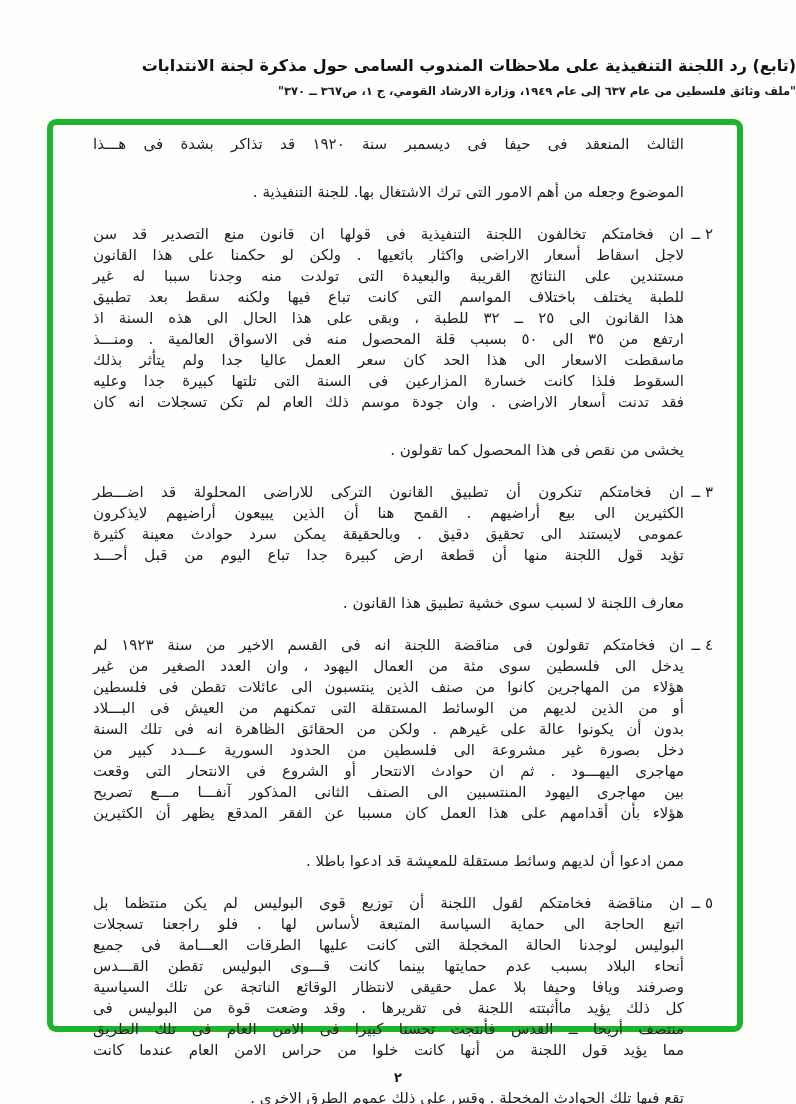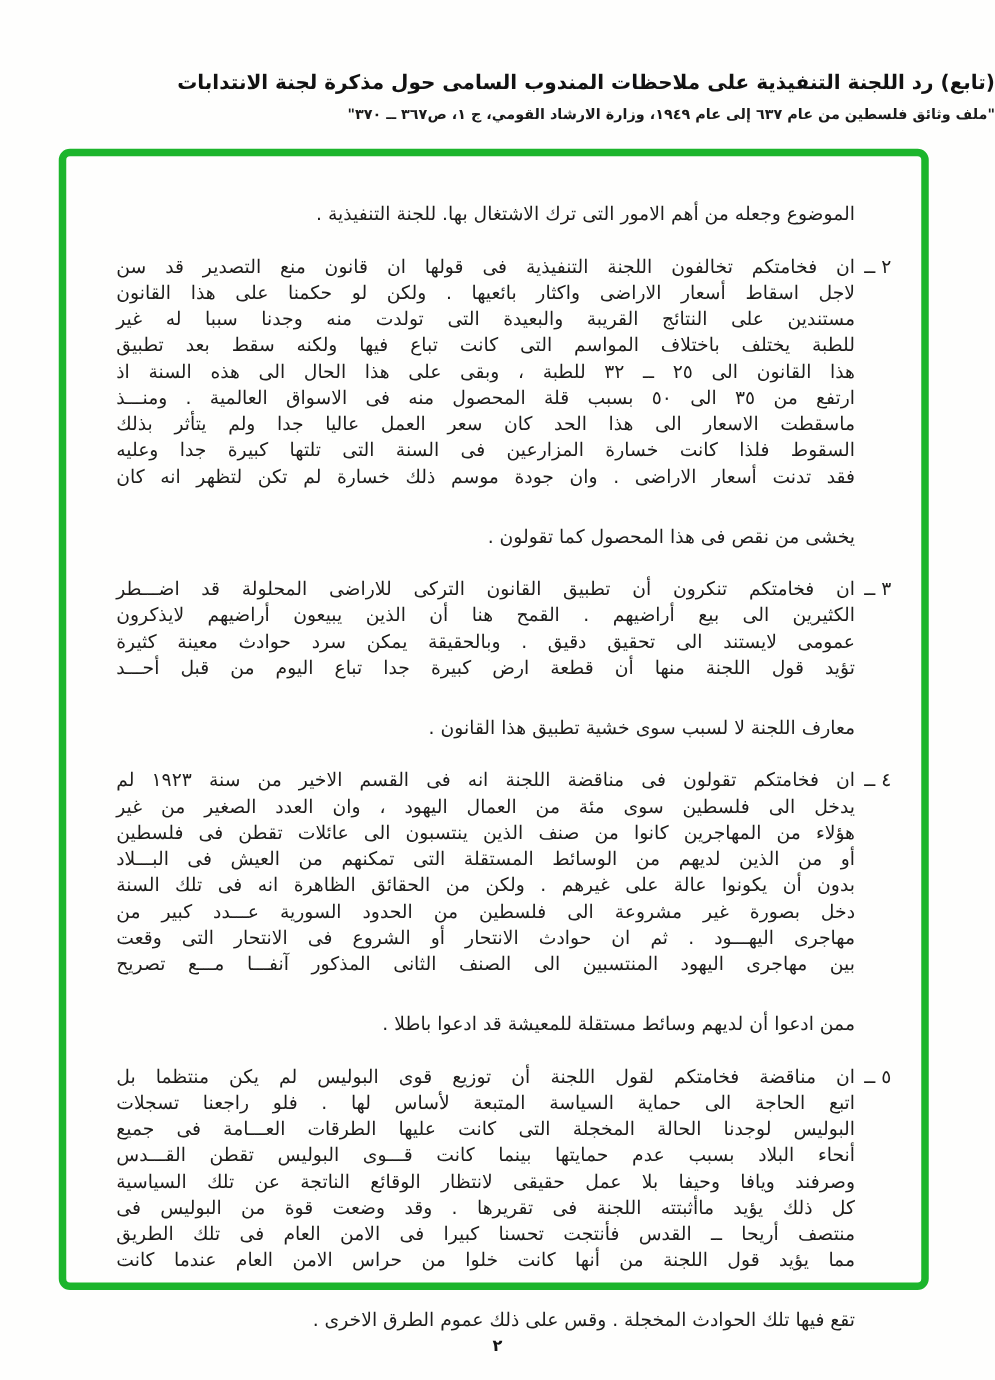--- a/index.html
+++ b/index.html
@@ -88,53 +88,55 @@
 <div class="page" style="background: rgb(254, 254, 253);">
 
   <div class="doc-header">
     <h1 class="doc-title">(تابع) رد اللجنة التنفيذية على ملاحظات المندوب السامى حول مذكرة لجنة الانتدابات</h1>
     <div class="doc-source">"ملف وثائق فلسطين من عام ٦٣٧ إلى عام ١٩٤٩، وزارة الارشاد القومي، ج ١، ص٣٦٧ ــ ٣٧٠"</div>
   </div>
 
   <div class="highlight-frame" style="border-color: rgb(28, 181, 44);">
     <div class="doc-body" style="color: rgb(30, 29, 27);">
         <div class="para">
+          <div class="line">الثالث المنعقد فى حيفا فى ديسمبر سنة ١٩٢٠ قد تذاكر بشدة فى هـــذا</div>
           <div class="line last">الموضوع وجعله من أهم الامور التى ترك الاشتغال بها. للجنة التنفيذية .</div>
         </div>
         <div class="para">
           <span class="num">٢ ــ</span>
           <div class="line">ان فخامتكم تخالفون اللجنة التنفيذية فى قولها ان قانون منع التصدير قد سن</div>
           <div class="line">لاجل اسقاط أسعار الاراضى واكثار بائعيها . ولكن لو حكمنا على هذا القانون</div>
           <div class="line">مستندين على النتائج القريبة والبعيدة التى تولدت منه وجدنا سببا له غير</div>
           <div class="line">للطبة يختلف باختلاف المواسم التى كانت تباع فيها ولكنه سقط بعد تطبيق</div>
           <div class="line">هذا القانون الى ٢٥ ــ ٣٢ للطبة ، وبقى على هذا الحال الى هذه السنة اذ</div>
           <div class="line">ارتفع من ٣٥ الى ٥٠ بسبب قلة المحصول منه فى الاسواق العالمية . ومنـــذ</div>
           <div class="line">ماسقطت الاسعار الى هذا الحد كان سعر العمل عاليا جدا ولم يتأثر بذلك</div>
           <div class="line">السقوط فلذا كانت خسارة المزارعين فى السنة التى تلتها كبيرة جدا وعليه</div>
-          <div class="line">فقد تدنت أسعار الاراضى . وان جودة موسم ذلك خسارة لم تكن لتظهر انه كان</div>
+          <div class="line">فقد تدنت أسعار الاراضى . وان جودة موسم ذلك العام لم تكن تسجلات انه كان</div>
           <div class="line last">يخشى من نقص فى هذا المحصول كما تقولون .</div>
         </div>
         <div class="para">
           <span class="num">٣ ــ</span>
           <div class="line">ان فخامتكم تنكرون أن تطبيق القانون التركى للاراضى المحلولة قد اضـــطر</div>
           <div class="line">الكثيرين الى بيع أراضيهم . القمح هنا أن الذين يبيعون أراضيهم لايذكرون</div>
           <div class="line">عمومى لايستند الى تحقيق دقيق . وبالحقيقة يمكن سرد حوادث معينة كثيرة</div>
           <div class="line">تؤيد قول اللجنة منها أن قطعة ارض كبيرة جدا تباع اليوم من قبل أحـــد</div>
           <div class="line last">معارف اللجنة لا لسبب سوى خشية تطبيق هذا القانون .</div>
         </div>
         <div class="para">
           <span class="num">٤ ــ</span>
           <div class="line">ان فخامتكم تقولون فى مناقضة اللجنة انه فى القسم الاخير من سنة ١٩٢٣ لم</div>
           <div class="line">يدخل الى فلسطين سوى مئة من العمال اليهود ، وان العدد الصغير من غير</div>
           <div class="line">هؤلاء من المهاجرين كانوا من صنف الذين ينتسبون الى عائلات تقطن فى فلسطين</div>
           <div class="line">أو من الذين لديهم من الوسائط المستقلة التى تمكنهم من العيش فى البـــلاد</div>
           <div class="line">بدون أن يكونوا عالة على غيرهم . ولكن من الحقائق الظاهرة انه فى تلك السنة</div>
           <div class="line">دخل بصورة غير مشروعة الى فلسطين من الحدود السورية عـــدد كبير من</div>
           <div class="line">مهاجرى اليهـــود . ثم ان حوادث الانتحار أو الشروع فى الانتحار التى وقعت</div>
           <div class="line">بين مهاجرى اليهود المنتسبين الى الصنف الثانى المذكور آنفـــا مـــع تصريح</div>
+          <div class="line">هؤلاء بأن أقدامهم على هذا العمل كان مسببا عن الفقر المدقع يظهر أن الكثيرين</div>
           <div class="line last">ممن ادعوا أن لديهم وسائط مستقلة للمعيشة قد ادعوا باطلا .</div>
         </div>
         <div class="para">
           <span class="num">٥ ــ</span>
           <div class="line">ان مناقضة فخامتكم لقول اللجنة أن توزيع قوى البوليس لم يكن منتظما بل</div>
           <div class="line">اتبع الحاجة الى حماية السياسة المتبعة لأساس لها . فلو راجعنا تسجلات</div>
           <div class="line">البوليس لوجدنا الحالة المخجلة التى كانت عليها الطرقات العـــامة فى جميع</div>
           <div class="line">أنحاء البلاد بسبب عدم حمايتها بينما كانت قـــوى البوليس تقطن القـــدس</div>
           <div class="line">وصرفند ويافا وحيفا بلا عمل حقيقى لانتظار الوقائع الناتجة عن تلك السياسية</div>
           <div class="line">كل ذلك يؤيد ماأثبتته اللجنة فى تقريرها . وقد وضعت قوة من البوليس فى</div>

